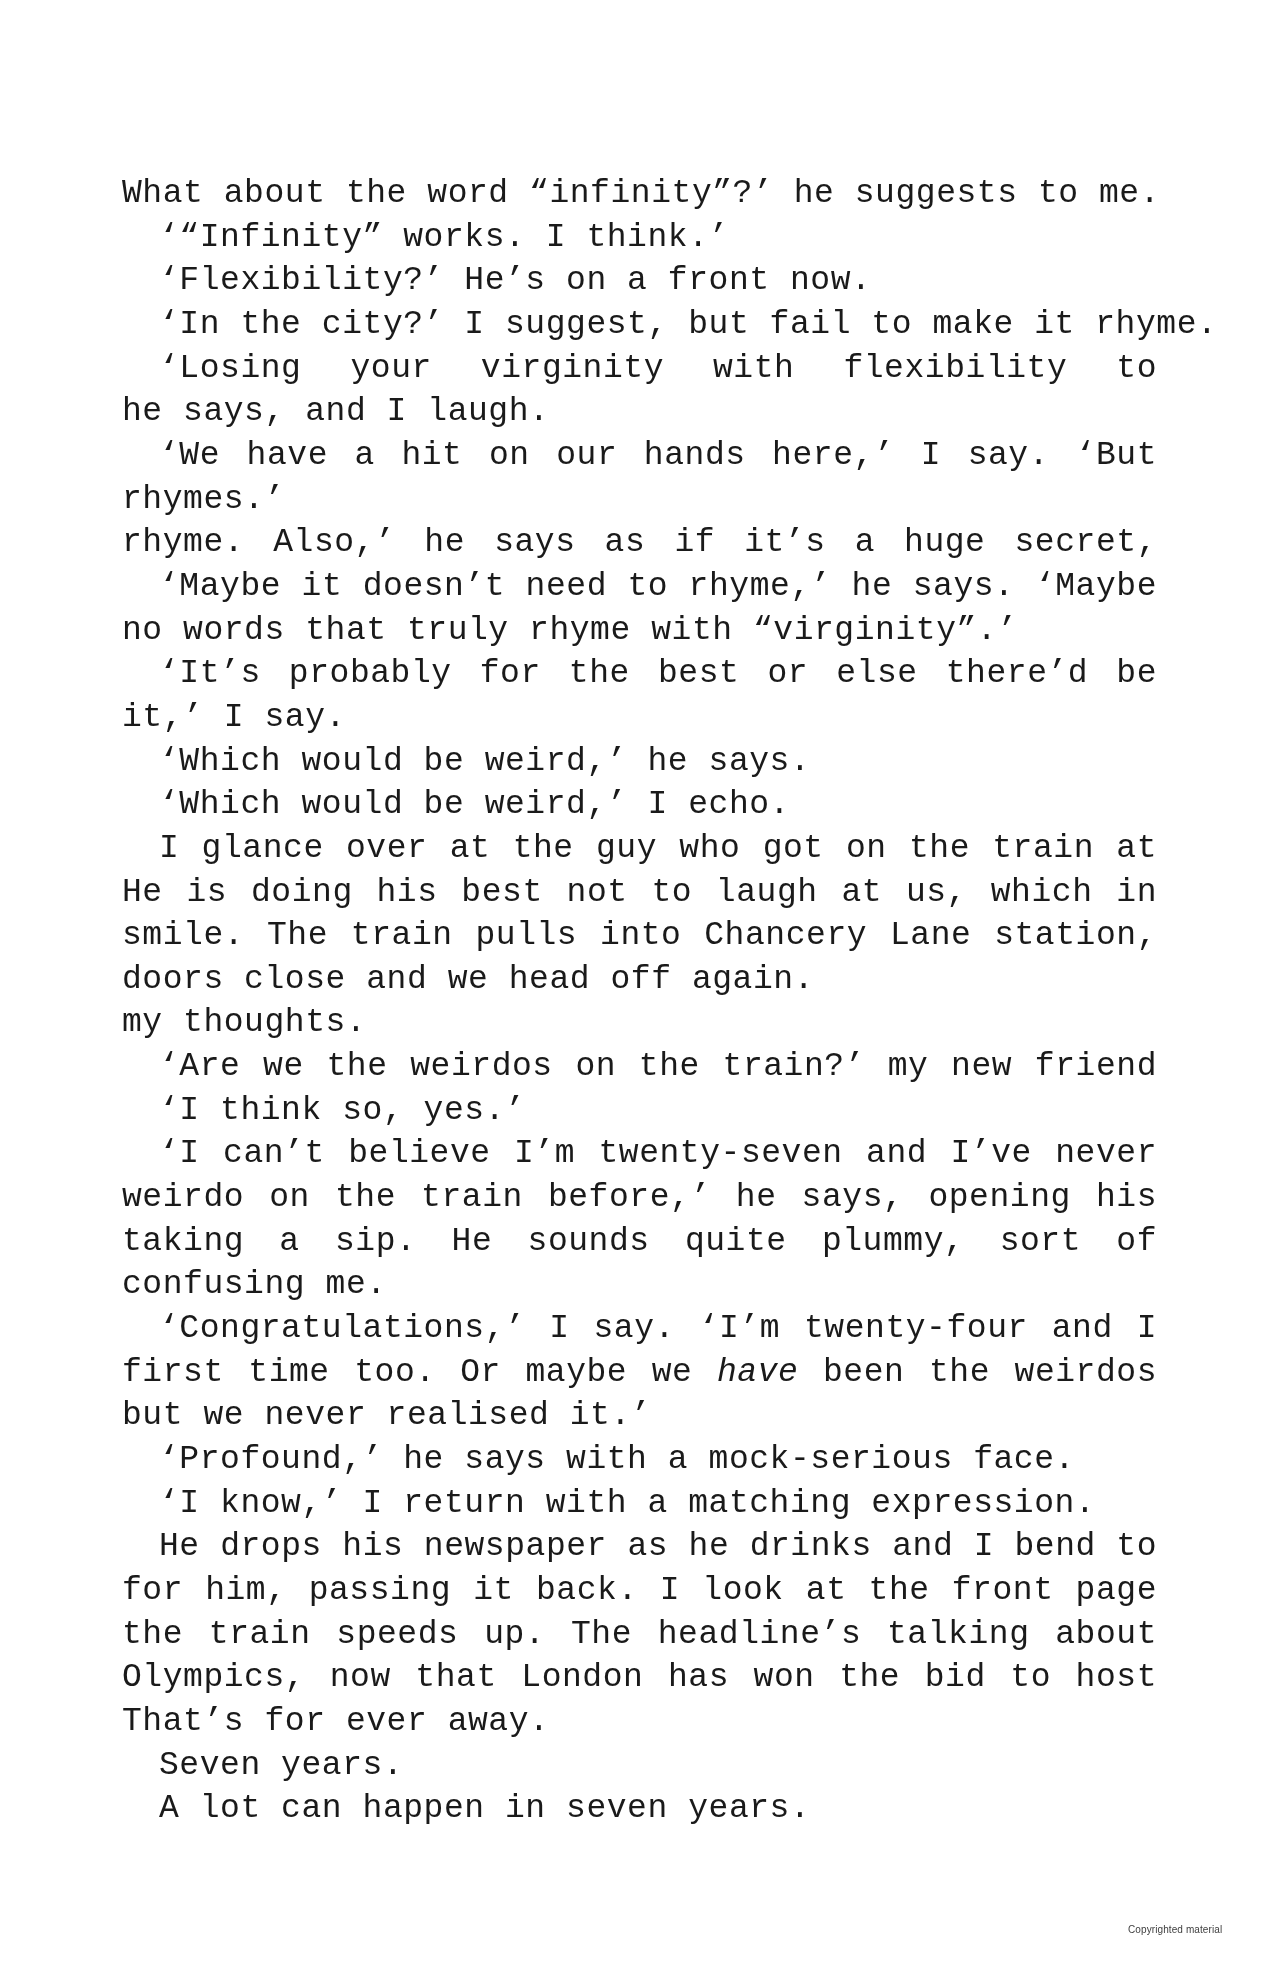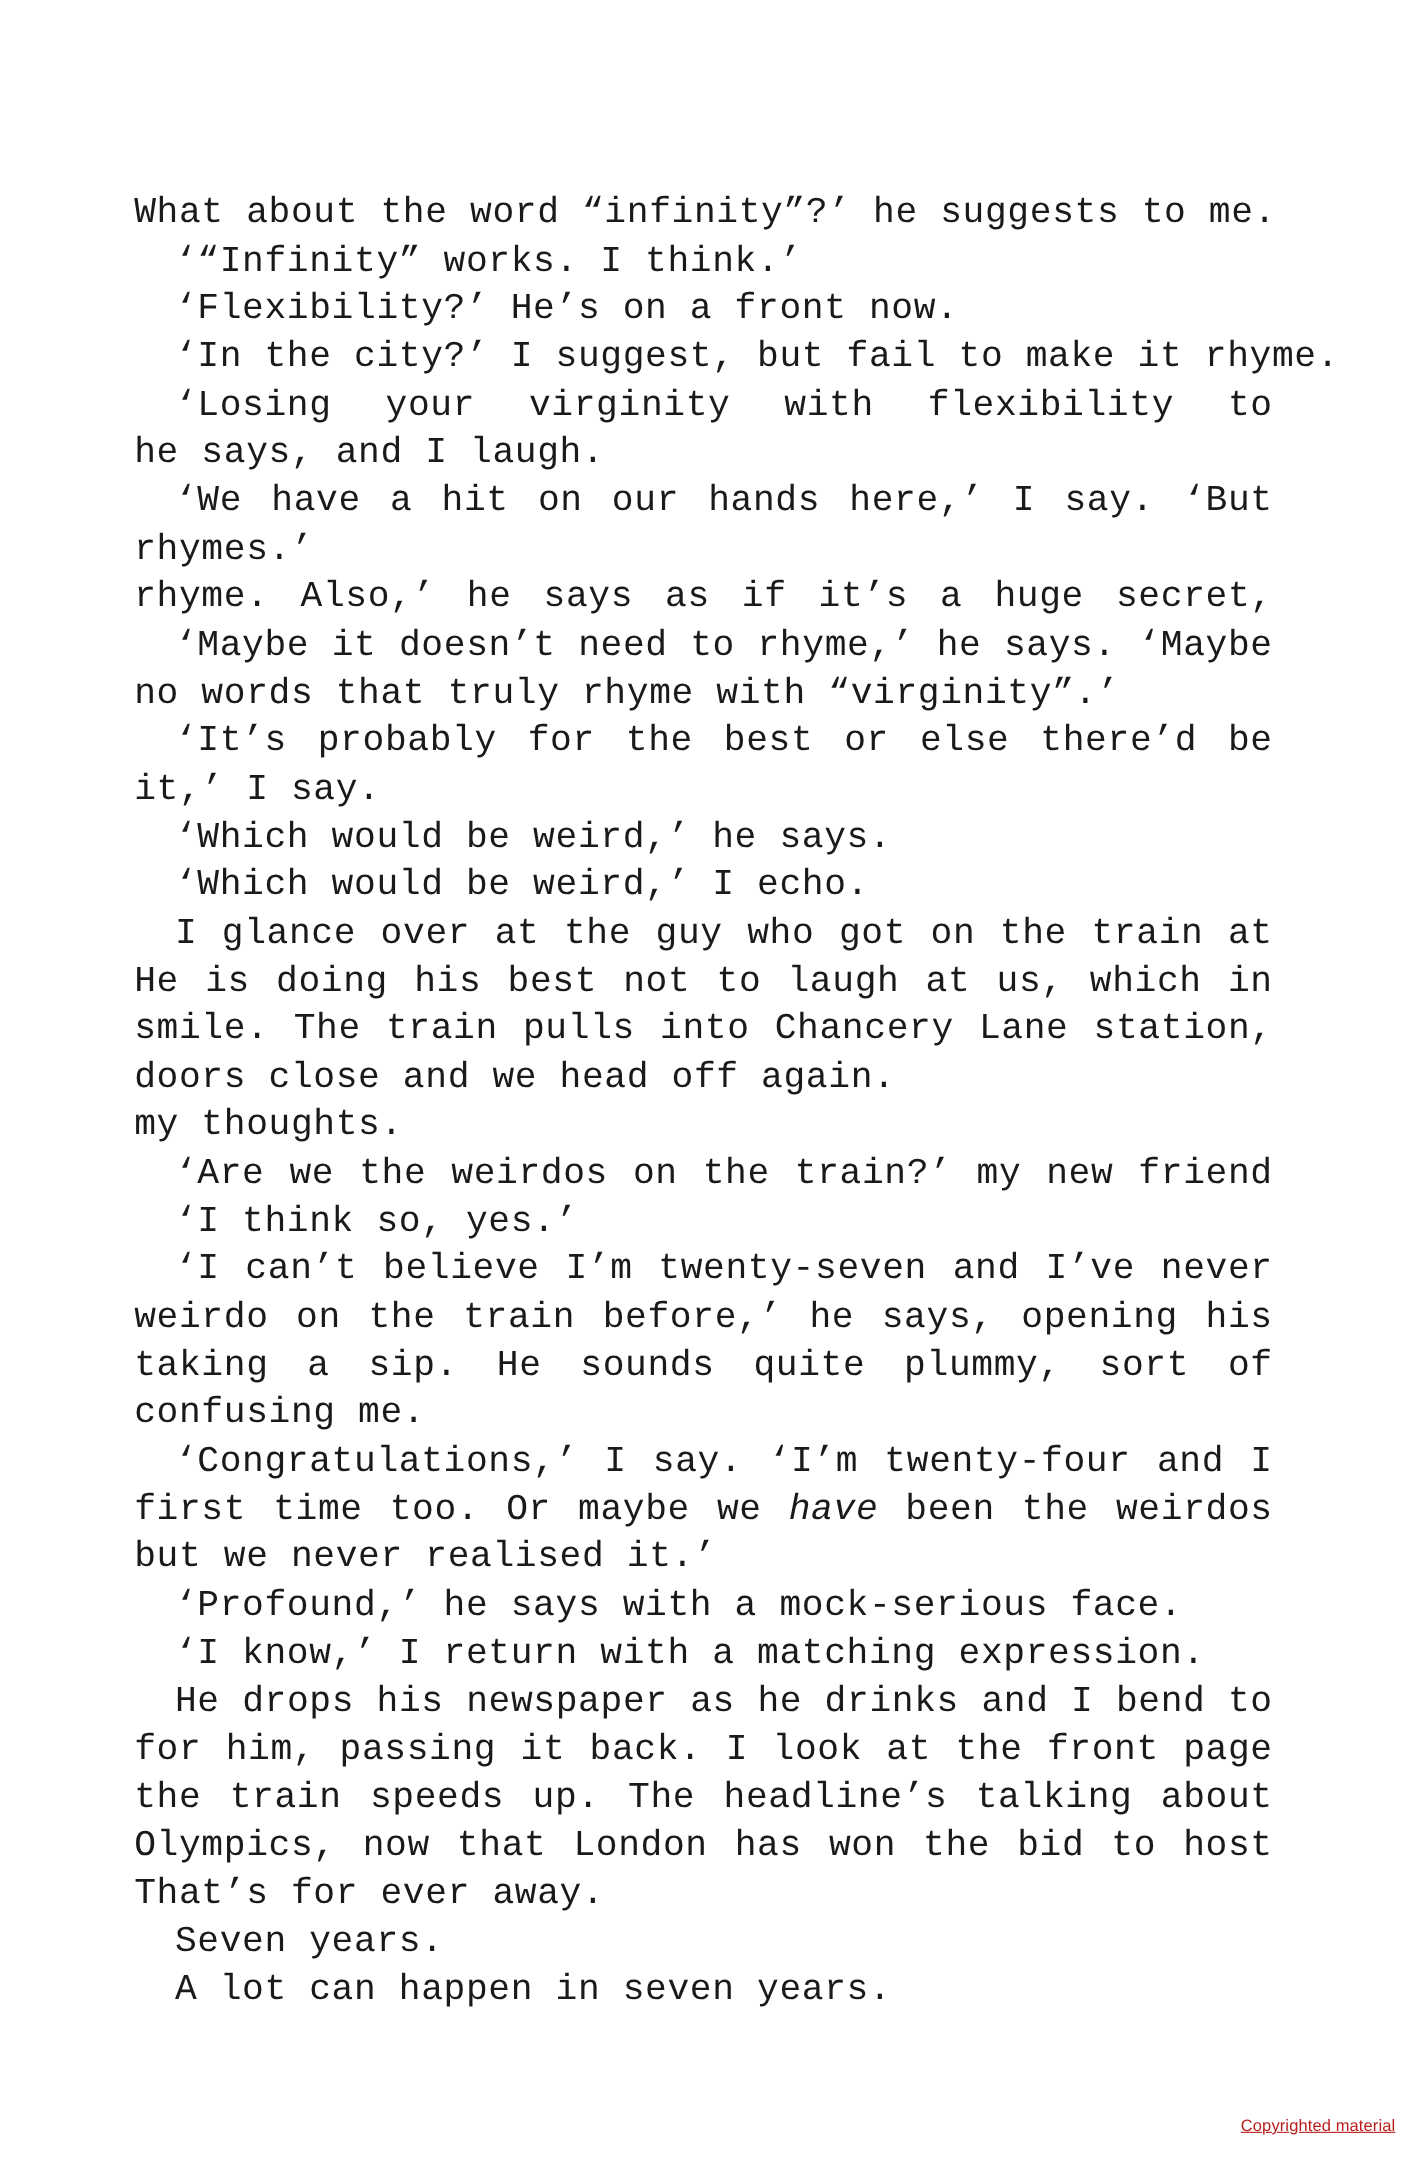--- a/index.html
+++ b/index.html
@@ -51,24 +51,23 @@
     width: calc(1035px - 37px);
   }
   .seg-italic {
     font-style: italic;
   }
   .footer-note {
     position: absolute;
     left: 1128px;
     top: 1924px;
     font-family: "Liberation Sans", "DejaVu Sans", sans-serif;
-    font-size: 15px;
-    color: #b91c1c;
+    font-size: 10px;
+    color: #404040;
     letter-spacing: 0.1px;
-    text-decoration: underline;
   }
 </style>
 </head>
 <body>
 
 <div class="page">
   <div class="text-block">
     <span class="line">What about the word “infinity”?’ he suggests to me.</span>
     <span class="line indent">‘“Infinity” works. I think.’</span>
     <span class="line indent">‘Flexibility?’ He’s on a front now.</span>

